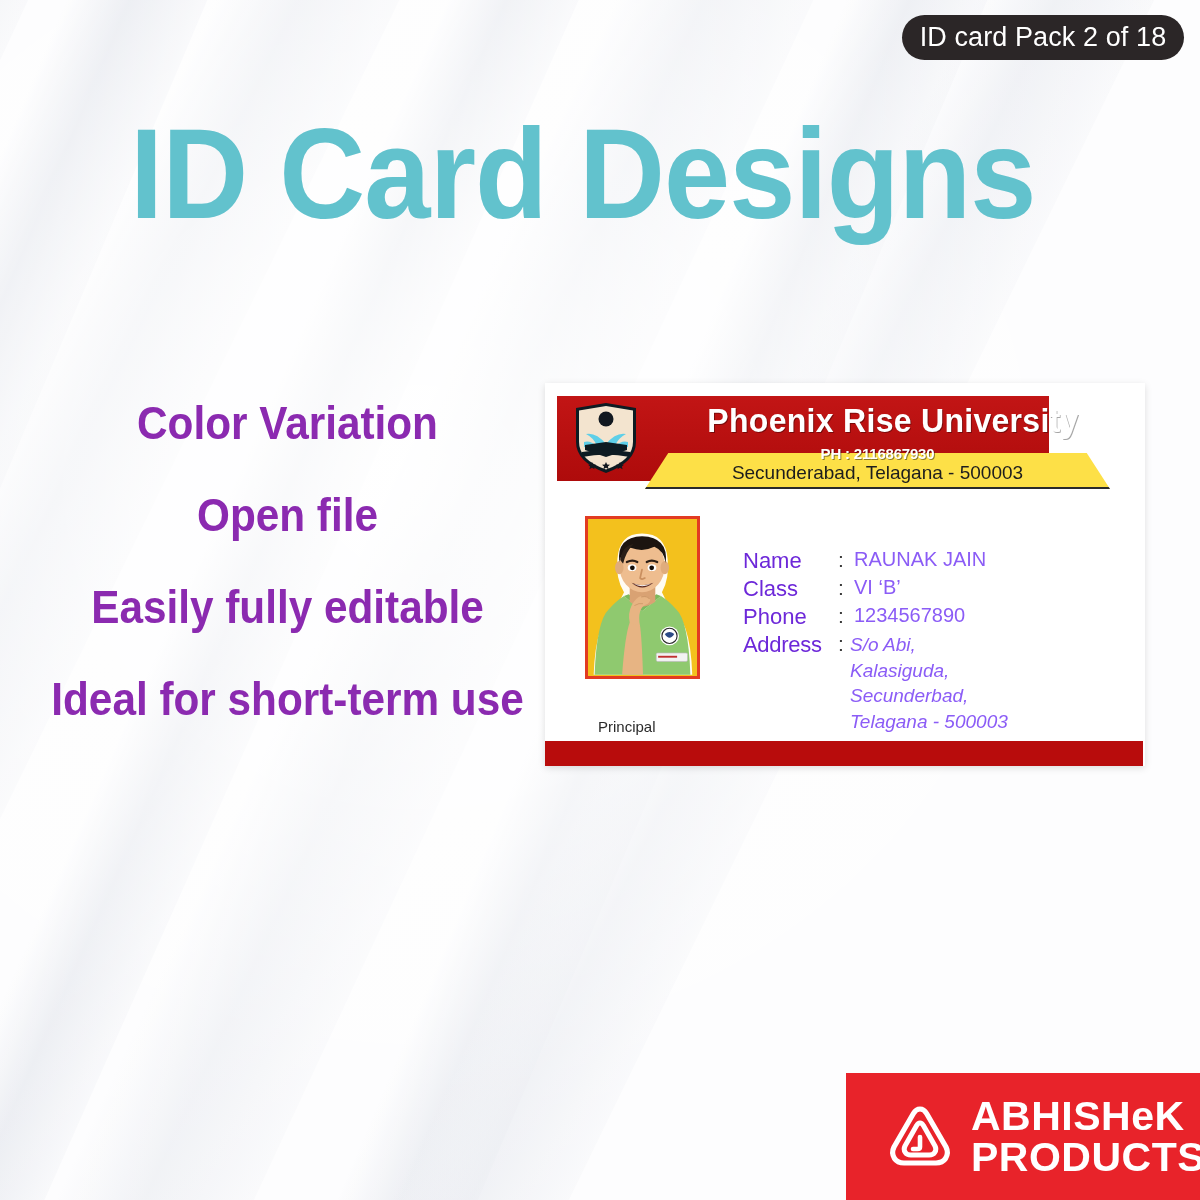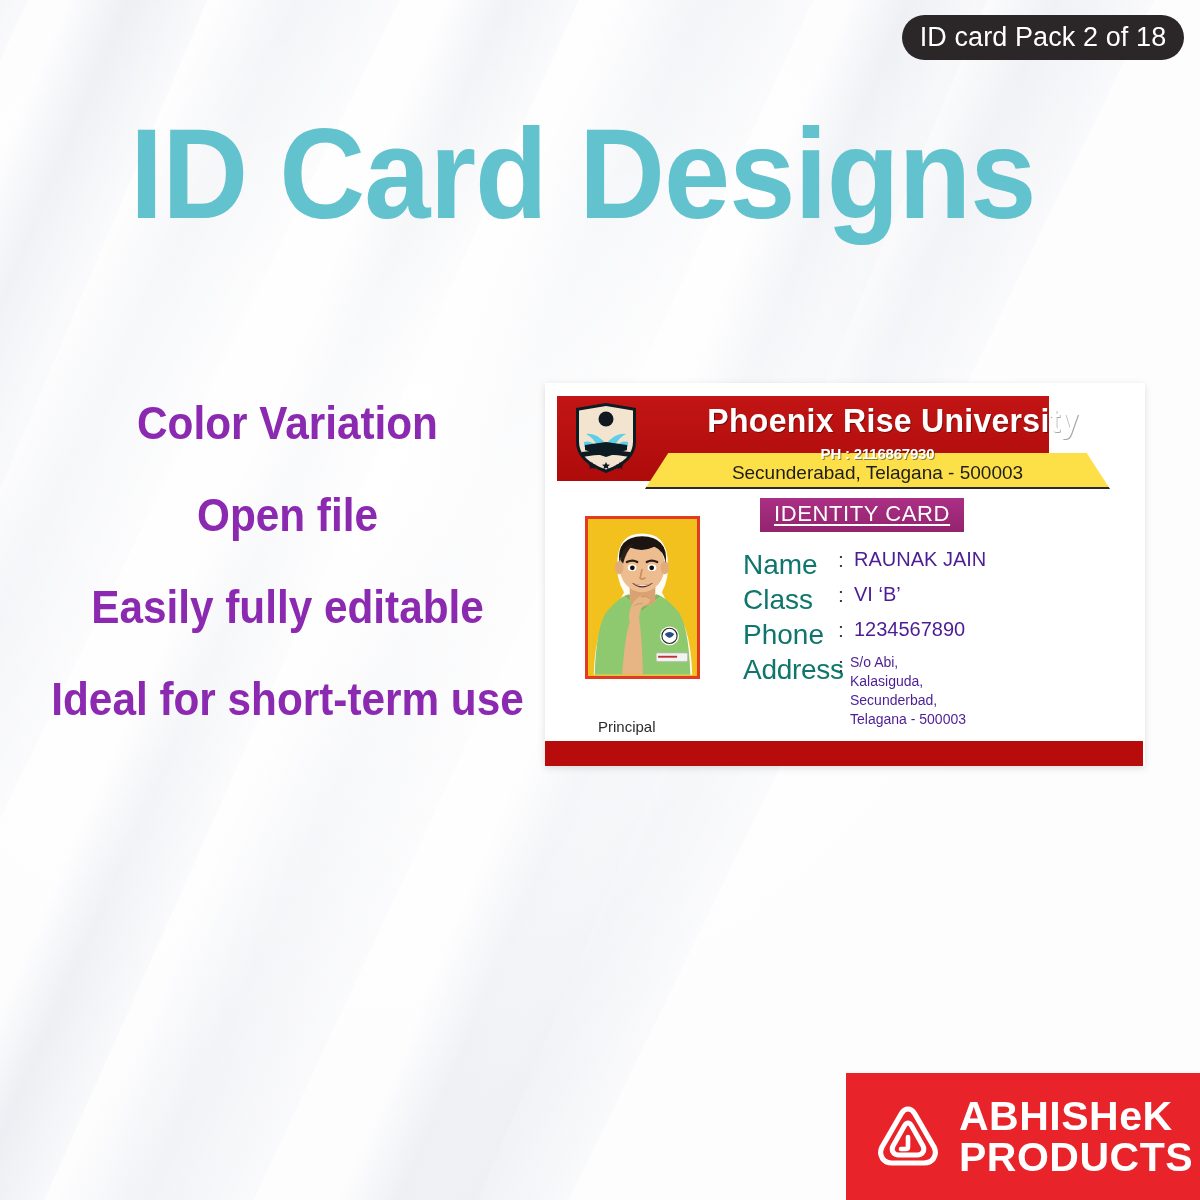--- a/index.html
+++ b/index.html
@@ -169,60 +169,60 @@
     position:absolute; left:198px; top:165px;
     width:370px;
   }
   #details .row{
     display:flex;
     align-items:flex-start;
     line-height:1.18;
     margin-bottom:2px;
   }
   #details .lbl{
-    color:#0f766e;
-    font-size:28px;
+    color:#6d28d9;
+    font-size:22px;
     width:95px;
     flex:0 0 95px;
     white-space:nowrap;
   }
   #details .colon{
     color:#3a3a3a;
     font-size:21px;
     width:16px;
     flex:0 0 16px;
     text-align:left;
   }
   #details .val{
-    color:#4c1d95;
+    color:#8b5cf6;
     font-size:20px;
     white-space:pre-line;
   }
   #details .row.addr .lbl{ letter-spacing:-.3px; }
   #details .row.addr .colon{ width:8px; flex:0 0 8px; }
-  #details .row.addr .val{ font-size:14px; line-height:1.35; padding-left:4px;}
+  #details .row.addr .val{ font-size:19px; line-height:1.35; padding-left:4px;font-style:italic;}
 
   #principal-label{
     position:absolute; left:53px; top:335px;
     font-size:15px;
     color:#2b2b2b;
   }
   #card-footer{
     position:absolute; left:0px; top:358px;
     width:598px; height:25px;
     background:#b80c0c;
   }
 
   
   #brand-logo{
     position:absolute; left:846px; top:1073px;
     width:354px; height:127px;
     background:#e8232a;
     display:flex; align-items:center;
-    padding-left:24px;
+    padding-left:36px;
   }
   #brand-mark{ width:76px; height:76px; flex:0 0 76px; }
   #brand-text{
     margin-left:13px;
     color:#ffffff;
     font-weight:bold;
     line-height:1.0;
   }
   #brand-text .l1{ font-size:41px; letter-spacing:.5px; display:block;}
   #brand-text .l2{ font-size:41px; letter-spacing:.5px; display:block;}
@@ -275,23 +275,20 @@
     </div>
 
     <div id="university-name">Phoenix Rise University</div>
   </div>
 
   <div id="address-band">
     <div class="addr-text">Secunderabad, Telagana - 500003</div>
   </div>
   <div id="phone-line">PH : 2116867930</div>
 
-  <div id="identity-chip">
-    <span>IDENTITY CARD</span>
-  </div>
 
   <div id="student-photo">
     <svg viewBox="0 0 115 163" xmlns="http://www.w3.org/2000/svg">
       <rect width="115" height="163" fill="#f3c11d"></rect>
 
       <path d="M57 14 Q82 14 84 41 Q86 62 78 76 L86 92 Q108 102 110 163 L6 163 Q8 104 30 92 L38 76 Q29 62 31 41 Q33 14 57 14 Z" fill="#ffffff" opacity="0.95"></path>
 
       <path d="M38 80 Q30 85 22 94 Q9 106 7 163 L108 163 Q106 106 93 94 Q85 85 77 80 L57 96 Z" fill="#8fc96f"></path>
       <path d="M38 80 L57 96 L77 80 L72 78 L57 90 L43 78 Z" fill="#7bb95c"></path>
 

